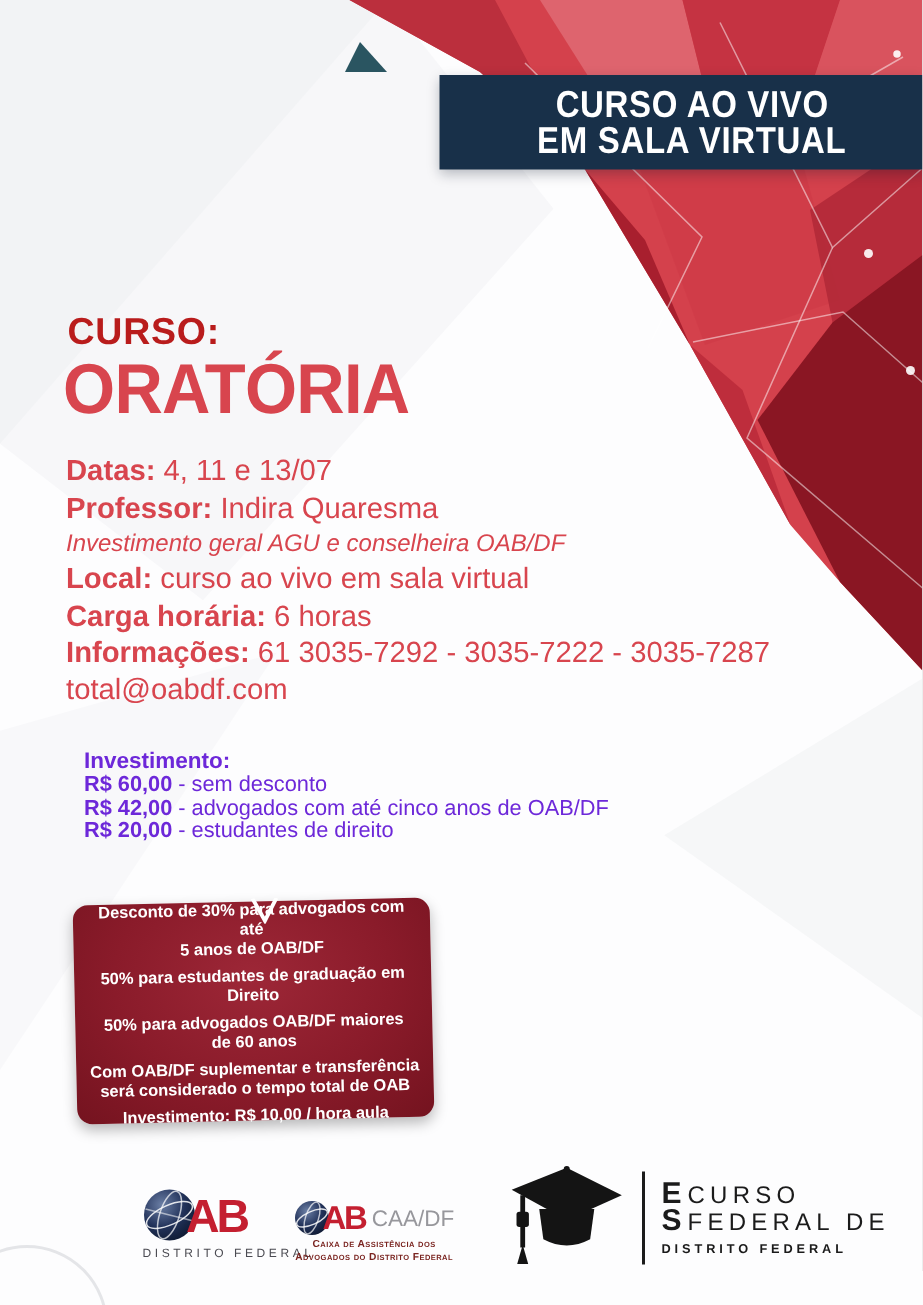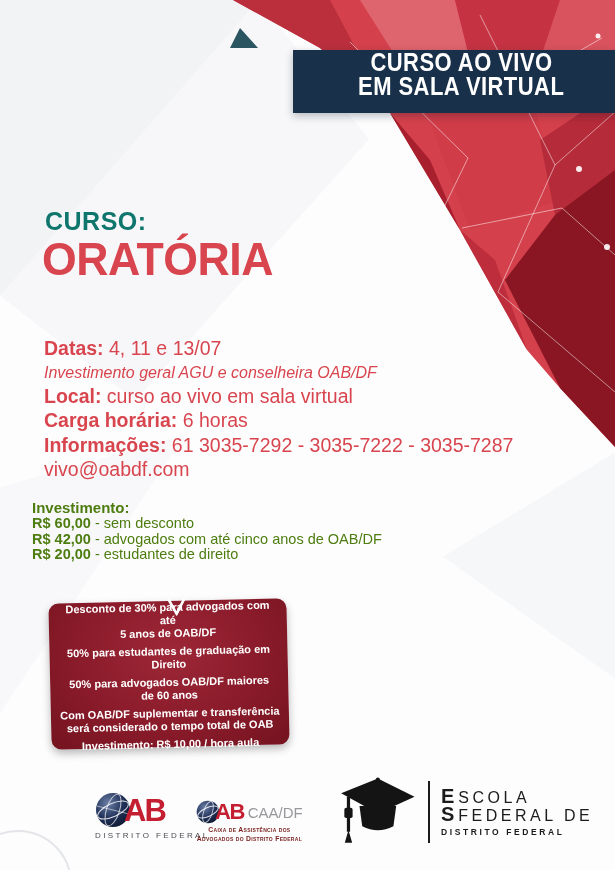--- a/index.html
+++ b/index.html
@@ -11,48 +11,48 @@
   .facet1{clip-path:polygon(0 0,42% 0,0 34%);background:rgba(120,130,145,.08);}
   .facet2{clip-path:polygon(42% 0,60% 16%,22% 46%,0 34%);background:rgba(130,140,155,.05);}
   .facet3{clip-path:polygon(100% 52%,72% 64%,100% 78%);background:rgba(120,130,145,.05);}
   .facet4{clip-path:polygon(0 56%,30% 50%,0 82%);background:rgba(120,130,145,.04);}
 
   .red-art{position:absolute;top:0;left:0;z-index:1;}
 
   .banner{
     position:absolute;left:293px;top:50px;right:0;height:63px;z-index:3;
     background:#183049;color:#ffffff;
-    display:flex;flex-direction:column;align-items:center;
+    display:flex;flex-direction:column;align-items:center;justify-content:center;
     padding-left:14px;box-shadow:0 3px 8px rgba(10,20,40,.28);
   }
   .banner .bl{
     font-weight:bold;font-size:25px;line-height:24px;letter-spacing:.5px;
     transform:scaleX(.88);white-space:nowrap;
   }
 
   .curso-label{
     position:absolute;left:45px;top:207px;z-index:2;
-    color:#0f766e;font-size:25px;font-weight:bold;letter-spacing:.5px;
+    color:#b91c1c;font-size:25px;font-weight:bold;letter-spacing:.5px;
   }
   .curso-title{
     position:absolute;left:42px;top:231px;margin:0;z-index:2;
     color:#d8454e;font-size:47px;font-weight:bold;letter-spacing:-.5px;
     transform:scaleX(.95);transform-origin:left center;
   }
 
   .details{
     position:absolute;left:44px;top:302px;z-index:2;
-    color:#d8454e;font-size:19.5px;line-height:24.5px;white-space:nowrap;margin-top:34px;
+    color:#d8454e;font-size:19.5px;line-height:24.5px;white-space:nowrap;
   }
   .details .d-line b{font-weight:bold;}
   .details .d-note{font-style:italic;font-size:16px;line-height:23px;}
 
   .invest{
-    position:absolute;left:32px;top:500px;z-index:2;
-    color:#4d7c0f;font-size:14.5px;line-height:15.8px;white-space:nowrap;
+    position:absolute;left:56px;top:500px;z-index:2;
+    color:#6d28d9;font-size:14.5px;line-height:15.8px;white-space:nowrap;
   }
   .invest .i-head{font-weight:bold;font-size:15px;}
   .invest .i-line b{font-weight:bold;}
 
   .promo-box{
     position:absolute;left:50px;top:601px;width:238px;height:146px;z-index:2;
     border-radius:10px;
     background:radial-gradient(ellipse at 50% 35%, #9d2737 0%, #8a1b2a 55%, #74131f 100%);
     transform:rotate(-1.3deg);
     box-shadow:0 4px 9px rgba(0,0,0,.28);
@@ -131,32 +131,35 @@
     <div class="bl">EM SALA VIRTUAL</div>
   </div>
 
   <div class="curso-label">CURSO:</div>
   <h1 class="curso-title">ORATÓRIA</h1>
 
   <div class="details">
     <div class="d-line">
       <b>Datas:</b><span> 4, 11 e 13/07</span>
     </div>
+    <div class="d-line">
+      <b>Professor:</b><span> Indira Quaresma</span>
+    </div>
     <div class="d-note">Investimento geral AGU e conselheira OAB/DF</div>
     <div class="d-line">
       <b>Local:</b><span> curso ao vivo em sala virtual</span>
     </div>
     <div class="d-line">
       <b>Carga horária:</b><span> 6 horas</span>
     </div>
     <div class="d-line">
       <b>Informações:</b><span> 61 3035-7292 - 3035-7222 - 3035-7287</span>
     </div>
     <div class="d-line">
-      <span>vivo@oabdf.com</span>
+      <span>total@oabdf.com</span>
     </div>
   </div>
 
   <div class="invest">
     <div class="i-head">Investimento:</div>
     <div class="i-line">
       <b>R$ 60,00</b><span> - sem desconto</span>
     </div>
     <div class="i-line">
       <b>R$ 42,00</b><span> - advogados com até cinco anos de OAB/DF</span>
@@ -222,21 +225,21 @@
       <svg width="92" height="78" viewBox="0 0 100 85">
         <polygon points="12,22 52,6 92,26 52,44" fill="#141414"></polygon>
         <path d="M32,36 L72,36 L69,58 Q52,67 35,58 Z" fill="#141414"></path>
         <path d="M20,26 L20,64" stroke="#141414" stroke-width="3.5" fill="none"></path>
         <rect x="15.5" y="38" width="9" height="11" rx="2" fill="#141414"></rect>
         <polygon points="20,62 16,76 24,76" fill="#141414"></polygon>
         <circle cx="52" cy="7" r="2.2" fill="#141414"></circle>
       </svg>
       <div class="esa-divider"></div>
       <div>
-        <div class="esa-line"><span class="ini">E</span><span class="rest">SCOLA</span></div>
+        <div class="esa-line"><span class="ini">E</span><span class="rest">CURSO</span></div>
         <div class="esa-line"><span class="ini">S</span><span class="rest">FEDERAL DE</span></div>
         <div class="esa-cap">DISTRITO FEDERAL</div>
       </div>
     </div>
 
   </div>
 
 </div>
 
 </body></html>

